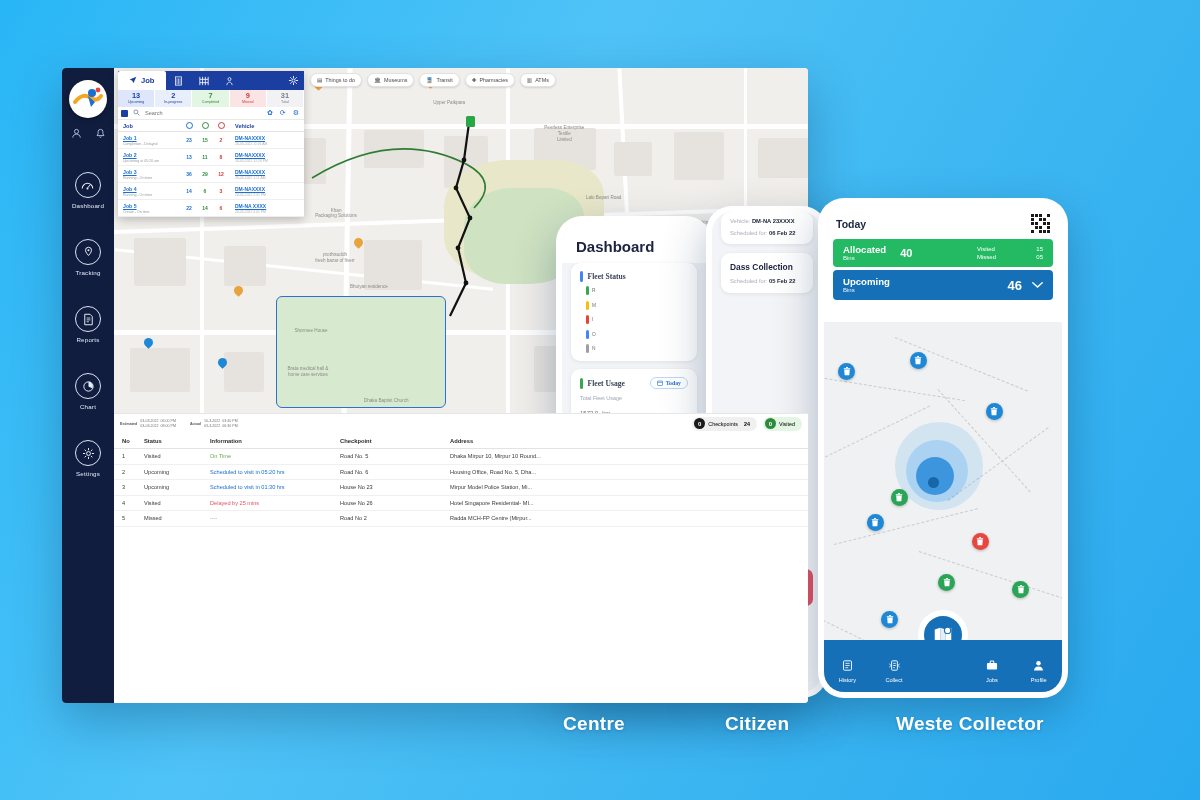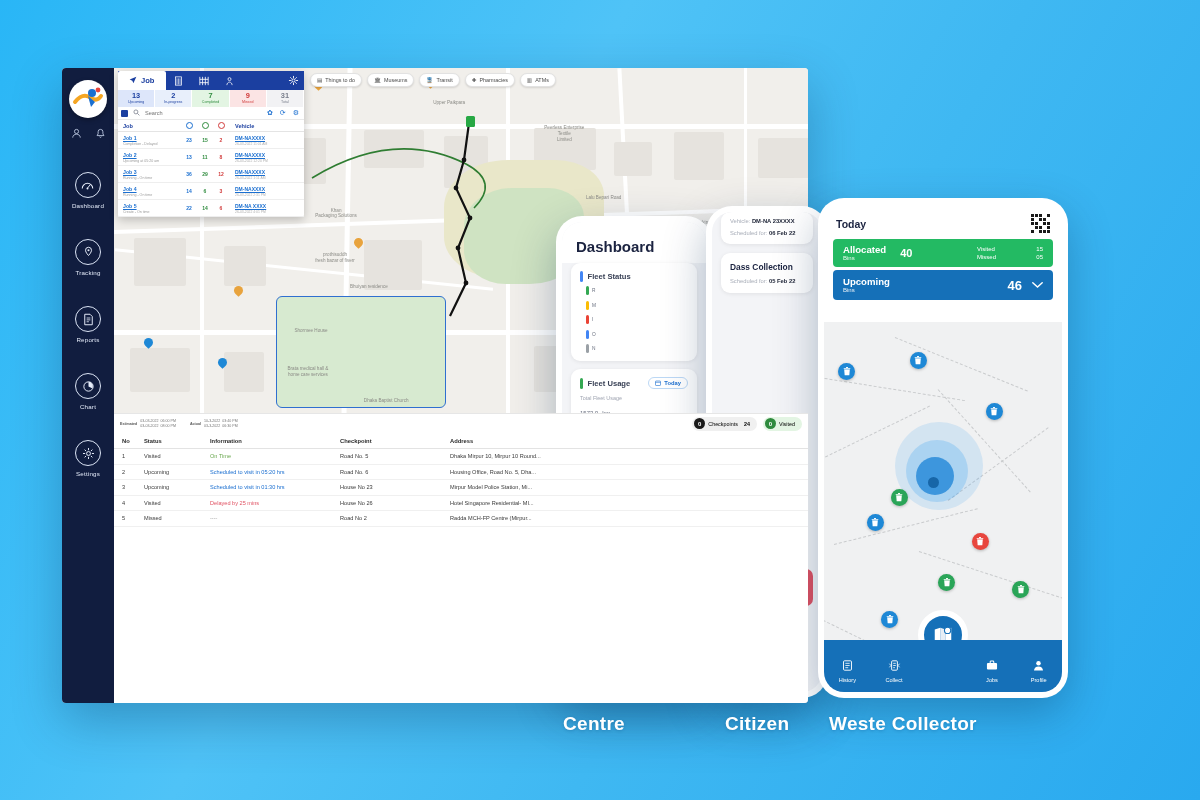--- a/index.html
+++ b/index.html
@@ -106,21 +106,21 @@
   .k0{width:22px;} .k1{width:66px;} .k2{width:130px;} .k3{width:110px;} .k4{flex:1;}
 
   
   .phone{position:absolute;background:#fff;border-radius:26px;box-shadow:0 16px 44px rgba(0,40,80,.30);overflow:hidden;}
   .pinner{position:absolute;inset:6px;border-radius:20px;overflow:hidden;background:#f3f4f7;}
 
   
   #phoneMgr{left:556px;top:216px;width:156px;height:482px;}
   .mg-title{font-size:15px;font-weight:700;color:#1b2340;padding:16px 0 8px 14px;background:#fff;}
   .card{background:#fff;border-radius:9px;margin:0 9px 8px;padding:8px 9px;box-shadow:0 1px 4px rgba(0,0,0,.08);}
-  .card-h{display:flex;align-items:center;gap:5px;font-size:7.6px;font-weight:700;color:#3a4257;}
+  .card-h{display:flex;align-items:center;gap:5px;font-size:7.6px;font-weight:700;color:#3a4257;font-family:Liberation Serif, serif;}
   .bar-acc{width:2.6px;height:11px;border-radius:2px;}
   .donut-wrap{display:flex;align-items:center;margin-top:4px;}
   .donut{width:84px;height:84px;border-radius:50%;position:relative;}
   .donut::after{content:"";position:absolute;inset:22px;background:#fff;border-radius:50%;}
   .donut-c{position:absolute;inset:0;display:flex;flex-direction:column;align-items:center;justify-content:center;z-index:2;}
   .donut-c b{font-size:16px;color:#1b2340;line-height:1;}
   .donut-c i{font-style:normal;font-size:6px;color:#a4a9b6;margin-top:2px;}
   .leg{display:flex;flex-direction:column;gap:5.5px;margin-left:6px;}
   .leg div{display:flex;align-items:center;gap:3px;font-size:4.8px;color:#6b7180;}
   .leg .sw{width:3px;height:9px;border-radius:1.5px;}
@@ -973,13 +973,13 @@
               </svg></span>
             <span class="t">Profile</span>
           </div>
         </div>
     </div>
   </div>
 </div>
 
 <div class="cap" style="left:563px;top:713px;">Centre</div>
 <div class="cap" style="left:725px;top:713px;">Citizen</div>
-<div class="cap" style="left:829px;top:713px;">Weste Collector</div>
+<div class="cap" style="left:896px;top:713px;">Weste Collector</div>
 
 </body></html>

